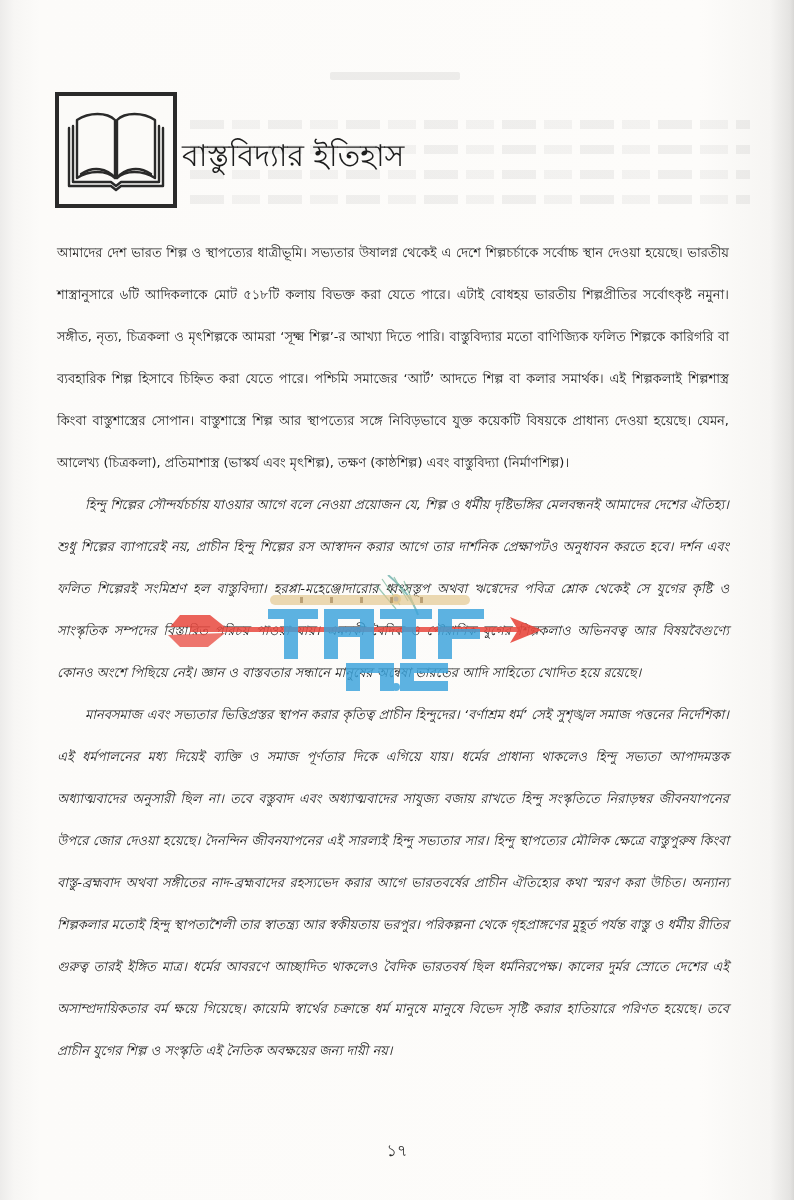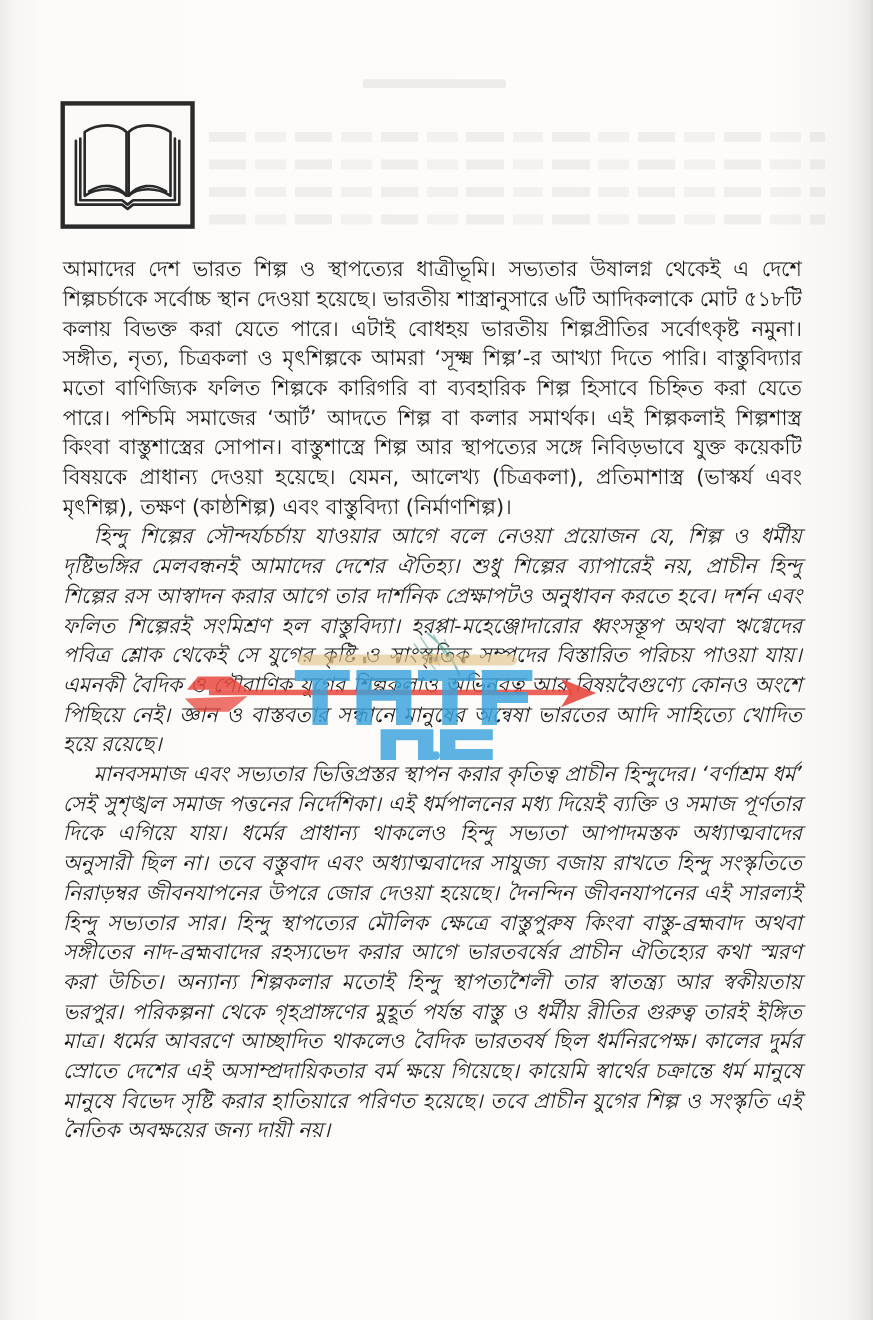--- a/index.html
+++ b/index.html
@@ -66,22 +66,22 @@
       color: #1d1d1d;
       letter-spacing: 0px;
       white-space: nowrap;
     }
 
     .body-text {
       position: absolute;
       left: 57px;
       top: 232px;
       width: 672px;
-      font-size: 19px;
-      line-height: 27px;
+      font-size: 13px;
+      line-height: 42px;
       color: #1b1b1b;
       text-align: justify;
     }
     .body-text p {
       margin: 0;
     }
     .body-text p.indent {
       text-indent: 28px;
       font-style: italic;
     }
@@ -129,20 +129,21 @@
         <path d="M14 14 C 26 6, 44 6, 52 14 L52 72 C 44 64, 26 64, 14 72 Z"></path>
 
         <path d="M92 14 C 80 6, 62 6, 54 14 L54 72 C 62 64, 80 64, 92 72 Z"></path>
 
         <path d="M18 68 C 30 60, 44 62, 52 72"></path>
         <path d="M88 68 C 76 60, 62 62, 54 72"></path>
       </g>
     </svg>
   </div>
 
+  <div class="chapter-title">বাস্তুবিদ্যার ইতিহাস</div>
 
   <div class="body-text">
     <p>আমাদের দেশ ভারত শিল্প ও স্থাপত্যের ধাত্রীভূমি। সভ্যতার উষালগ্ন থেকেই এ দেশে শিল্পচর্চাকে সর্বোচ্চ স্থান দেওয়া হয়েছে। ভারতীয় শাস্ত্রানুসারে ৬টি আদিকলাকে মোট ৫১৮টি কলায় বিভক্ত করা যেতে পারে। এটাই বোধহয় ভারতীয় শিল্পপ্রীতির সর্বোৎকৃষ্ট নমুনা। সঙ্গীত, নৃত্য, চিত্রকলা ও মৃৎশিল্পকে আমরা ‘সূক্ষ্ম শিল্প’-র আখ্যা দিতে পারি। বাস্তুবিদ্যার মতো বাণিজ্যিক ফলিত শিল্পকে কারিগরি বা ব্যবহারিক শিল্প হিসাবে চিহ্নিত করা যেতে পারে। পশ্চিমি সমাজের ‘আর্ট’ আদতে শিল্প বা কলার সমার্থক। এই শিল্পকলাই শিল্পশাস্ত্র কিংবা বাস্তুশাস্ত্রের সোপান। বাস্তুশাস্ত্রে শিল্প আর স্থাপত্যের সঙ্গে নিবিড়ভাবে যুক্ত কয়েকটি বিষয়কে প্রাধান্য দেওয়া হয়েছে। যেমন, আলেখ্য (চিত্রকলা), প্রতিমাশাস্ত্র (ভাস্কর্য এবং মৃৎশিল্প), তক্ষণ (কাষ্ঠশিল্প) এবং বাস্তুবিদ্যা (নির্মাণশিল্প)।</p>
     <p class="indent">হিন্দু শিল্পের সৌন্দর্যচর্চায় যাওয়ার আগে বলে নেওয়া প্রয়োজন যে, শিল্প ও ধর্মীয় দৃষ্টিভঙ্গির মেলবন্ধনই আমাদের দেশের ঐতিহ্য। শুধু শিল্পের ব্যাপারেই নয়, প্রাচীন হিন্দু শিল্পের রস আস্বাদন করার আগে তার দার্শনিক প্রেক্ষাপটও অনুধাবন করতে হবে। দর্শন এবং ফলিত শিল্পেরই সংমিশ্রণ হল বাস্তুবিদ্যা। হরপ্পা-মহেঞ্জোদারোর ধ্বংসস্তূপ অথবা ঋগ্বেদের পবিত্র শ্লোক থেকেই সে যুগের কৃষ্টি ও সাংস্কৃতিক সম্পদের বিস্তারিত পরিচয় পাওয়া যায়। এমনকী বৈদিক ও পৌরাণিক যুগের শিল্পকলাও অভিনবত্ব আর বিষয়বৈগুণ্যে কোনও অংশে পিছিয়ে নেই। জ্ঞান ও বাস্তবতার সন্ধানে মানুষের অন্বেষা ভারতের আদি সাহিত্যে খোদিত হয়ে রয়েছে।</p>
     <p class="indent">মানবসমাজ এবং সভ্যতার ভিত্তিপ্রস্তর স্থাপন করার কৃতিত্ব প্রাচীন হিন্দুদের। ‘বর্ণাশ্রম ধর্ম’ সেই সুশৃঙ্খল সমাজ পত্তনের নির্দেশিকা। এই ধর্মপালনের মধ্য দিয়েই ব্যক্তি ও সমাজ পূর্ণতার দিকে এগিয়ে যায়। ধর্মের প্রাধান্য থাকলেও হিন্দু সভ্যতা আপাদমস্তক অধ্যাত্মবাদের অনুসারী ছিল না। তবে বস্তুবাদ এবং অধ্যাত্মবাদের সাযুজ্য বজায় রাখতে হিন্দু সংস্কৃতিতে নিরাড়ম্বর জীবনযাপনের উপরে জোর দেওয়া হয়েছে। দৈনন্দিন জীবনযাপনের এই সারল্যই হিন্দু সভ্যতার সার। হিন্দু স্থাপত্যের মৌলিক ক্ষেত্রে বাস্তুপুরুষ কিংবা বাস্তু-ব্রহ্মবাদ অথবা সঙ্গীতের নাদ-ব্রহ্মবাদের রহস্যভেদ করার আগে ভারতবর্ষের প্রাচীন ঐতিহ্যের কথা স্মরণ করা উচিত। অন্যান্য শিল্পকলার মতোই হিন্দু স্থাপত্যশৈলী তার স্বাতন্ত্র্য আর স্বকীয়তায় ভরপুর। পরিকল্পনা থেকে গৃহপ্রাঙ্গণের মুহূর্ত পর্যন্ত বাস্তু ও ধর্মীয় রীতির গুরুত্ব তারই ইঙ্গিত মাত্র। ধর্মের আবরণে আচ্ছাদিত থাকলেও বৈদিক ভারতবর্ষ ছিল ধর্মনিরপেক্ষ। কালের দুর্মর স্রোতে দেশের এই অসাম্প্রদায়িকতার বর্ম ক্ষয়ে গিয়েছে। কায়েমি স্বার্থের চক্রান্তে ধর্ম মানুষে মানুষে বিভেদ সৃষ্টি করার হাতিয়ারে পরিণত হয়েছে। তবে প্রাচীন যুগের শিল্প ও সংস্কৃতি এই নৈতিক অবক্ষয়ের জন্য দায়ী নয়।</p>
   </div>
 
   <svg class="watermark" viewBox="0 0 420 120">
 
     <g opacity="0.55">
@@ -172,14 +173,15 @@
       <path d="M118 34 L168 34 L168 44 L148 44 L148 84 L134 84 L134 44 L118 44 Z"></path>
       <path d="M174 34 L224 34 L224 84 L210 84 L210 62 L188 62 L188 84 L174 84 Z M188 44 L188 52 L210 52 L210 44 Z"></path>
       <path d="M230 34 L282 34 L282 44 L266 44 L266 84 L252 84 L252 44 L230 44 Z"></path>
       <path d="M288 34 L334 34 L334 44 L302 44 L302 54 L330 54 L330 64 L302 64 L302 84 L288 84 Z"></path>
       <path d="M196 88 L244 88 L244 116 L230 116 L230 98 L210 98 L210 116 L196 116 Z"></path>
       <path d="M250 88 L298 88 L298 98 L264 98 L264 106 L298 106 L298 116 L250 116 Z"></path>
       <circle cx="246" cy="112" r="4"></circle>
     </g>
   </svg>
 
+  <div class="page-number">১৭</div>
 
 </div>
 
 </body></html>

